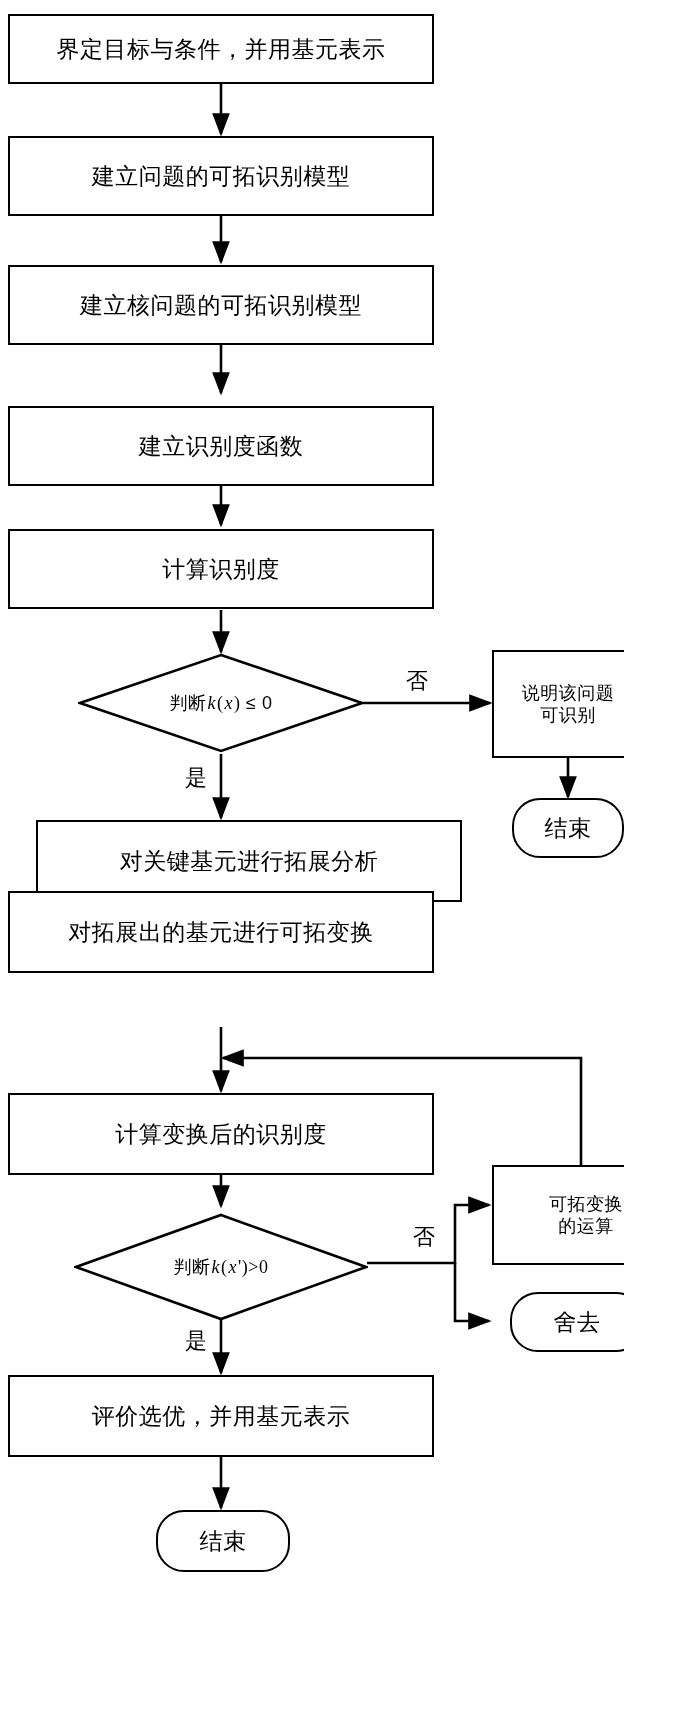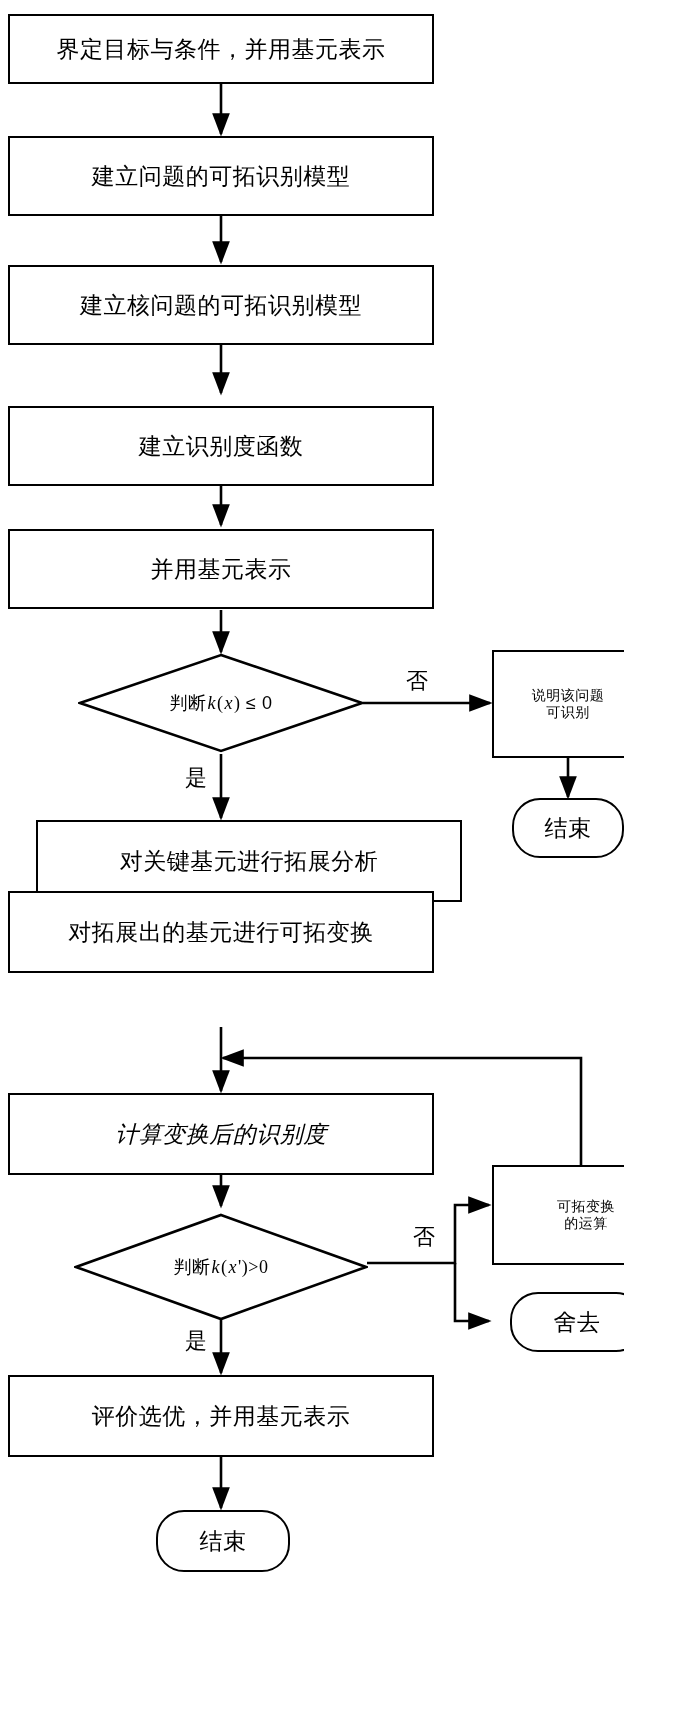--- a/index.html
+++ b/index.html
@@ -25,21 +25,21 @@
     display: flex;
     align-items: center;
     justify-content: center;
     text-align: center;
     color: #000000;
     font-size: 23px;
     line-height: 1.25;
     letter-spacing: 0.5px;
   }
   .node.small {
-    font-size: 14px;
+    font-size: 18px;
   }
   .terminator {
     border-radius: 28px;
   }
   .diamond-wrap {
     position: absolute;
     box-sizing: border-box;
   }
   .diamond-wrap svg {
     position: absolute;
@@ -127,21 +127,21 @@
   </svg>
 
   <div class="node" style="left:8px; top:14px; width:426px; height:70px;">界定目标与条件，并用基元表示</div>
 
   <div class="node" style="left:8px; top:136px; width:426px; height:80px;">建立问题的可拓识别模型</div>
 
   <div class="node" style="left:8px; top:265px; width:426px; height:80px;">建立核问题的可拓识别模型</div>
 
   <div class="node" style="left:8px; top:397px; width:426px; height:80px;margin-top:9px;">建立识别度函数</div>
 
-  <div class="node" style="left:8px; top:529px; width:426px; height:80px;">并用基元表示</div>
+  <div class="node" style="left:8px; top:529px; width:426px; height:80px;">计算识别度</div>
 
   <div class="diamond-wrap" style="left:78px; top:653px; width:286px; height:100px;">
     <svg width="286" height="100">
       <polygon points="143,2 284,50 143,98 2,50" fill="#ffffff" stroke="#000000" stroke-width="2.6"></polygon>
     </svg>
     <div class="diamond-label">
       <span>判断</span>
         <span class="ital">k</span>
         <span class="nital">(</span>
         <span class="ital">x</span>
@@ -153,21 +153,21 @@
   <div class="node small" style="left:492px; top:650px; width:152px; height:108px;">
     <span style="display:block;">说明该问题<br>可识别</span>
   </div>
 
   <div class="node terminator" style="left:512px; top:798px; width:112px; height:60px;">结束</div>
 
   <div class="node" style="left:8px; top:820px; width:426px; height:82px;margin-left:28px;">对关键基元进行拓展分析</div>
 
   <div class="node" style="left:8px; top:891px; width:426px; height:82px;">对拓展出的基元进行可拓变换</div>
 
-  <div class="node" style="left:8px; top:1093px; width:426px; height:82px;font-style:italic;">计算变换后的识别度</div>
+  <div class="node" style="left:8px; top:1093px; width:426px; height:82px;">计算变换后的识别度</div>
 
   <div class="diamond-wrap" style="left:74px; top:1213px; width:294px; height:108px;">
     <svg width="294" height="108">
       <polygon points="147,2 292,54 147,106 2,54" fill="#ffffff" stroke="#000000" stroke-width="2.6"></polygon>
     </svg>
     <div class="diamond-label">
       <span>判断</span>
         <span class="ital">k</span>
         <span class="nital">(</span>
         <span class="ital">x</span>

